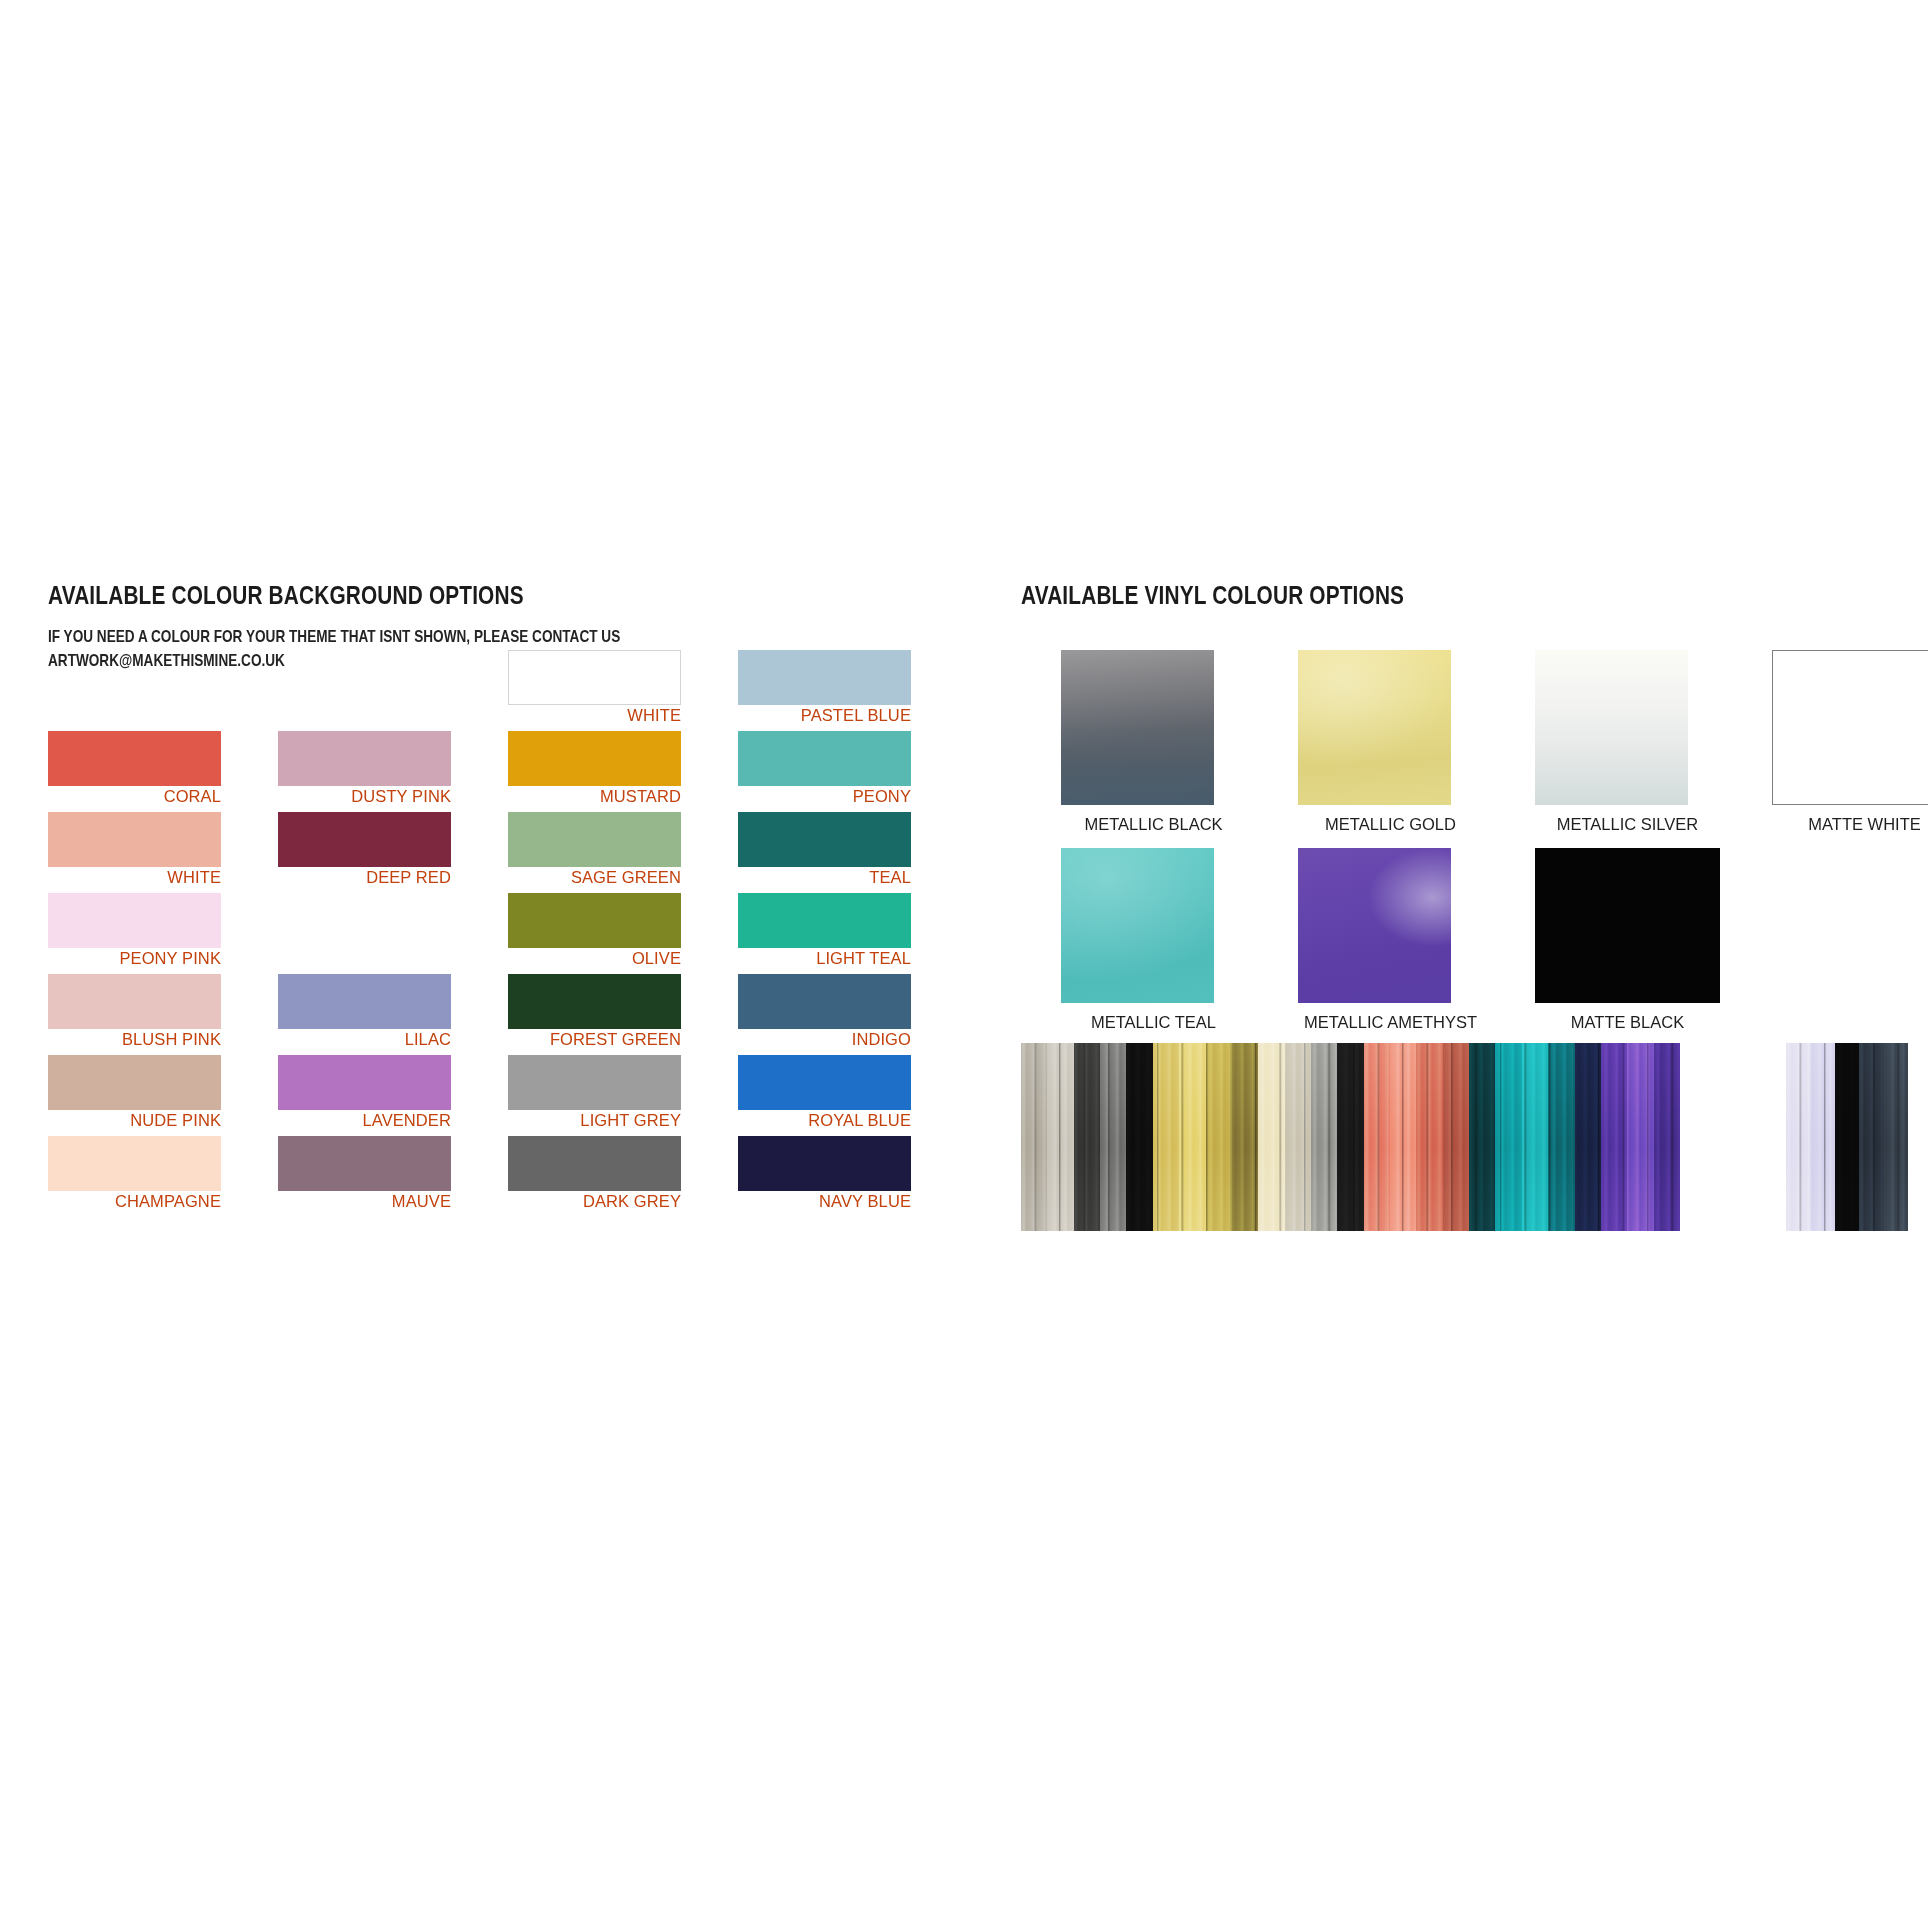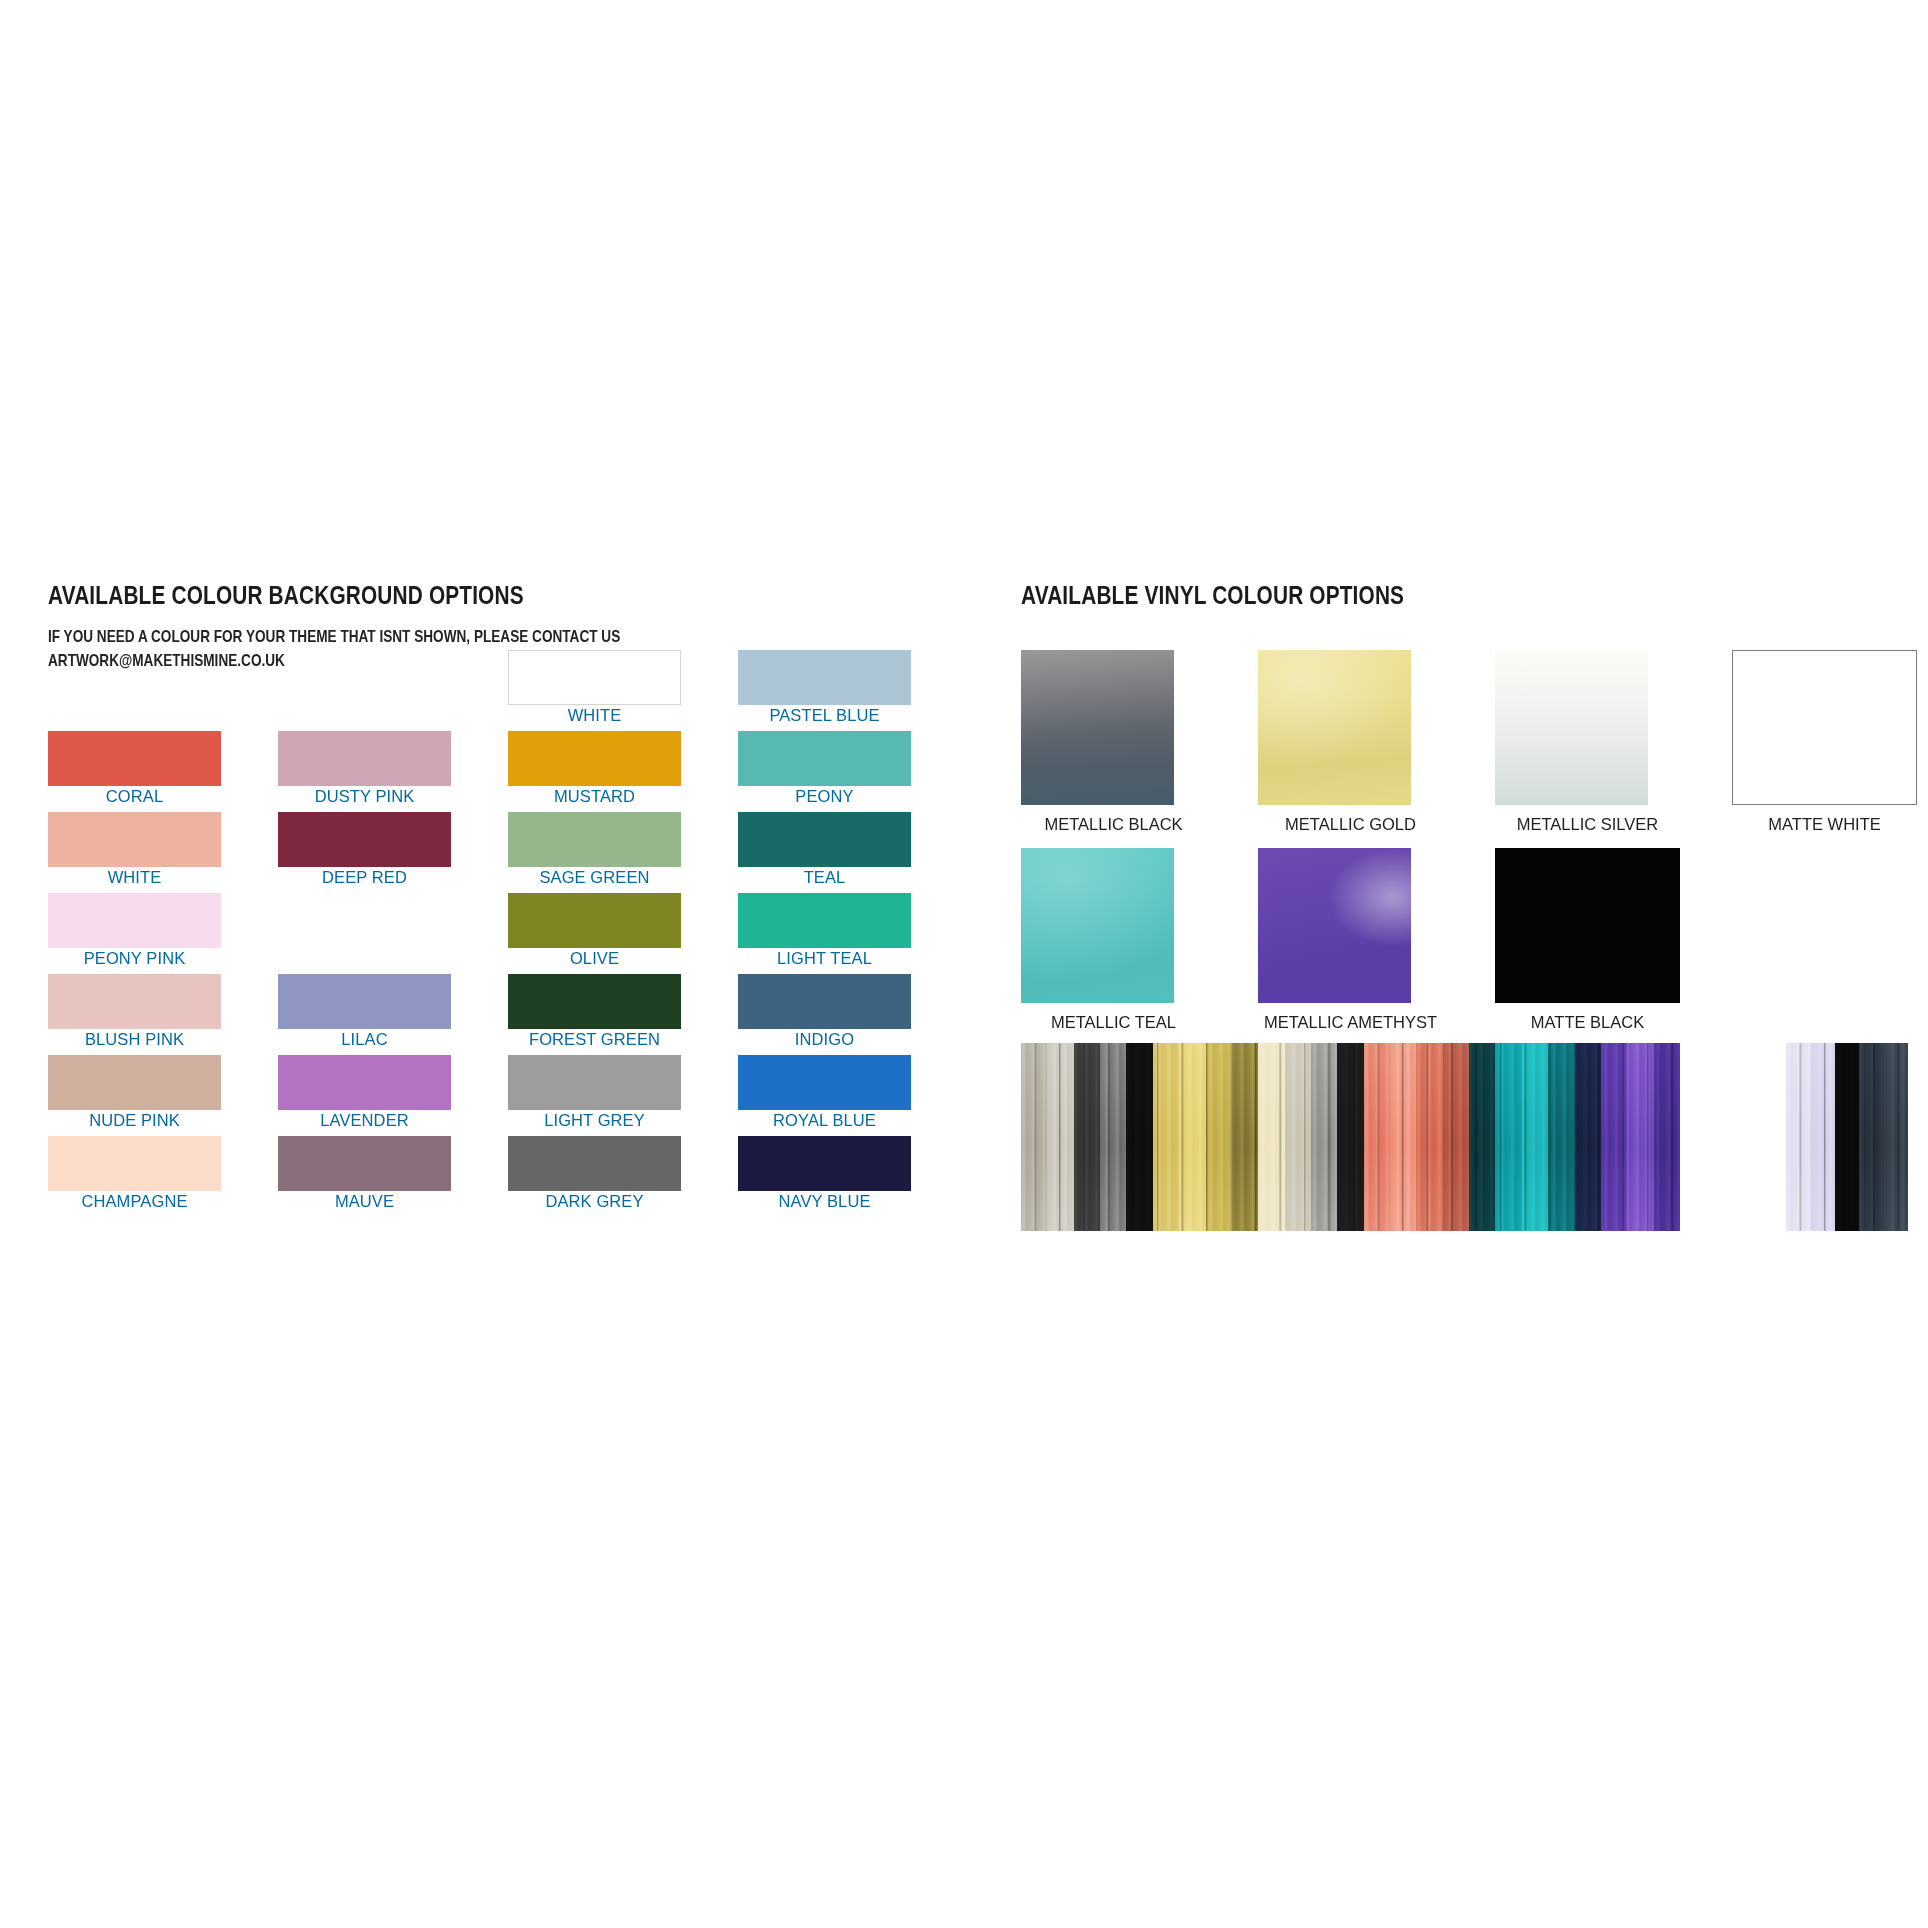--- a/index.html
+++ b/index.html
@@ -69,43 +69,44 @@
     box-sizing: border-box;
   }
   .cell .chip.bordered {
     border: 0.9px solid #d4d4d4;
   }
   .cell .cap {
     position: absolute;
     left: 0;
     top: 56px;
     width: 173px;
-    text-align: center;
+    text-align: right;
     font-size: 16.5px;
     font-weight: 400;
-    color: #0369a1;
+    color: #c2410c;
     letter-spacing: 0.1px;
     white-space: nowrap;
   }
   .cell.empty .chip { visibility: hidden; }
 
   
   #vinyl-grid {
     position: absolute;
     left: 0;
     top: 85px;
     display: grid;
     grid-template-columns: repeat(4, 185px);
     column-gap: 52px;
     grid-auto-rows: 198px;
   }
   .vcell {
     position: relative;
     width: 185px;
     height: 198px;
+    margin-left: 40px;
   }
   .vcell .vchip {
     width: 153px;
     height: 155px;
     box-sizing: border-box;
   }
   .vcell.wide .vchip { width: 185px; }
   .vcell .vchip.outline-grey  { border: 1.9px solid #7d7d7d; background: #ffffff; }
   .vcell .vcap {
     position: absolute;

